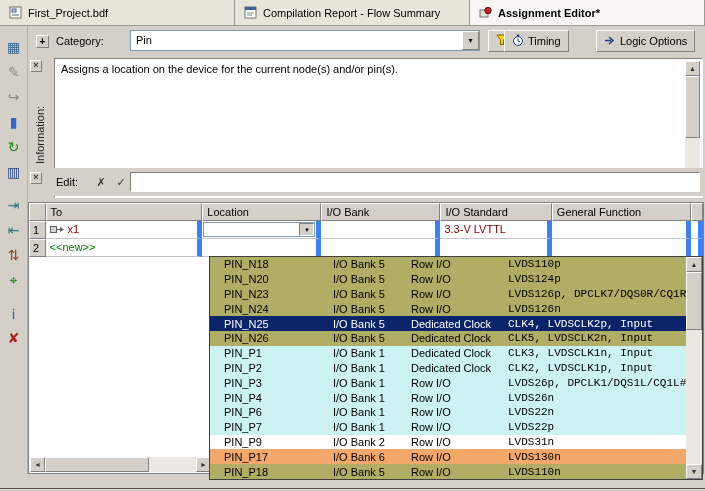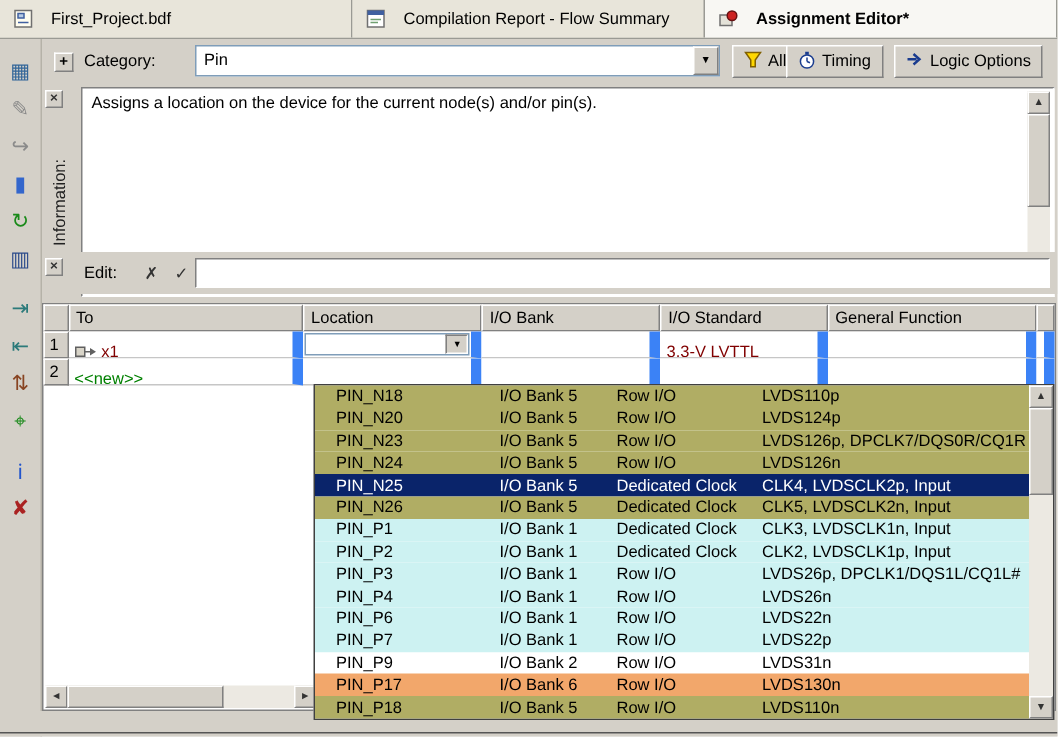--- a/index.html
+++ b/index.html
@@ -11,21 +11,21 @@
     background: #d4d0c8;
     overflow: hidden;
     color: #000;
   }
   .raised { border:1px solid; border-color:#ffffff #808080 #808080 #ffffff; background:#d4d0c8; }
   .sunken { border:1px solid; border-color:#808080 #ffffff #ffffff #808080; }
 
   
   .tabbar { position:absolute; left:0; top:0; width:705px; height:26px;
             display:flex; background:#e8e5da; border-bottom:1px solid #9a9a94; }
-  .tab { width:235px; display:flex; align-items:center; gap:12px; padding-left:8px;
+  .tab { width:235px; display:flex; align-items:center; gap:6px; padding-left:8px;
          border-right:1px solid #9a9a94; background:#e8e5da; cursor:default; }
   .tab.active { background:#f8f7f3; font-weight:bold; }
   .ticon { display:inline-flex; width:14px; height:14px; align-items:center; justify-content:center; }
 
   
   .ltoolbar { position:absolute; left:0; top:26px; width:28px; height:465px;
               background:#d4d0c8; border-right:1px solid #b5b2a8;
               display:flex; flex-direction:column; align-items:center; padding-top:10px; }
   .tbtn { width:22px; height:22px; margin-bottom:3px; display:flex; align-items:center;
           justify-content:center; font-size:14px; }
@@ -40,21 +40,21 @@
   .combo { position:absolute; left:102px; top:4px; width:350px; height:21px;
            background:#fff; border:1px solid #7f9db9; display:flex; }
   .combo .cfield { flex:1; padding:3px 0 0 5px; }
   .combo .cab { width:17px; background:#d4d0c8; border:1px solid;
                 border-color:#ffffff #808080 #808080 #ffffff;
                 display:flex; align-items:center; justify-content:center; font-size:7px; }
   .cbtn { position:absolute; top:4px; height:22px; display:flex; align-items:center; gap:4px;
           padding:0 7px; border:1px solid; border-color:#ffffff #808080 #808080 #ffffff;
           background:#d4d0c8; }
   .btn-all   { left:460px; }
-  .btn-tim   { left:496px; }
+  .btn-tim   { left:476px; }
   .btn-log   { left:568px; }
 
   
   .infopanel { position:absolute; left:28px; top:56px; width:677px; height:112px; background:#d4d0c8; }
   .closebtn { position:absolute; left:2px; top:4px; width:12px; height:12px; font-size:9px;
               line-height:9px; text-align:center; font-weight:bold; color:#333; }
   .vlabel { position:absolute; left:6px; top:22px; height:86px;
             writing-mode:vertical-rl; transform:rotate(180deg); color:#222; }
   .infobox { position:absolute; left:26px; top:2px; width:649px; height:140px; background:#fff;
              border:1px solid; border-color:#808080 #ffffff #ffffff #808080; }
@@ -74,21 +74,21 @@
   .editfield { position:absolute; left:102px; top:4px; width:570px; height:20px; background:#fff;
                border:1px solid; border-color:#808080 #ffffff #ffffff #808080; padding:0 4px;
                font-family:"Liberation Sans",sans-serif; font-size:11px; }
 
   
   .table { position:absolute; left:28px; top:202px; width:676px; height:272px;
            background:#fff; border:1px solid #808080; }
   .trow { display:flex; height:18px; }
   .hcell, .ncell { background:#d4d0c8; border:1px solid; border-color:#ffffff #808080 #808080 #ffffff;
                    padding:2px 0 1px 4px; overflow:hidden; white-space:nowrap; }
-  .dcell { border-right:7px solid #3b82f6; border-bottom:1px solid #c6c6c6; padding:8px 0 0 4px;
+  .dcell { border-right:5px solid #3b82f6; border-bottom:1px solid #c6c6c6; padding:2px 0 0 4px;
            overflow:hidden; white-space:nowrap; background:#fff; position:relative; }
   .w-num{width:17px; padding-left:3px;} .w-to{width:162px;} .w-loc{width:123px;}
   .w-bank{width:123px;} .w-std{width:115px;} .w-gf{width:144px;} .w-stub{width:12px;}
   .pinicon { display:inline-block; vertical-align:-1px; margin-right:3px; }
   .loccombo { position:absolute; left:1px; top:1px; right:1px; height:15px; background:#fff;
               border:1px solid #7f9db9; display:flex; }
   .loccombo .lcf { flex:1; }
   .loccombo .lca { width:15px; background:#d4d0c8; border-left:1px solid #808080;
                    display:flex; align-items:center; justify-content:center; font-size:6px; }
   .hscroll { position:absolute; left:1px; bottom:1px; width:181px; height:15px; background:#ece9e2;
@@ -98,21 +98,21 @@
 
   
   .dropdown { position:absolute; left:209px; top:256px; width:494px; height:224px;
               background:#fff; border:1px solid #404040; z-index:50; }
   .dd-rows { position:absolute; left:0; top:0; width:476px; height:222px; }
   .dd-row { height:14.8px; display:flex; align-items:center; white-space:nowrap; cursor:default; }
   .dd-row.sel { color:#fff; }
   .dd-c1 { width:119px; padding-left:14px; }
   .dd-c2 { width:80px;  padding-left:4px; }
   .dd-c3 { width:97px;  padding-left:2px; }
-  .dd-c4 { width:180px; padding-left:2px; overflow:visible; }
+  .dd-c4 { width:180px; padding-left:2px; overflow:visible;font-family:Liberation Mono, monospace; }
   .dd-vscroll { position:absolute; right:0; top:0; width:16px; height:222px; background:#ece9e2; }
   .dd-vscroll .sbtn { width:16px; }
   .dd-vscroll .up { position:absolute; top:0; }
   .dd-vscroll .down { position:absolute; bottom:0; }
   .dd-thumb { position:absolute; left:0; top:15px; width:16px; height:58px;
               border:1px solid; border-color:#ffffff #808080 #808080 #ffffff; background:#d4d0c8; }
 
   .bottomstrip { position:absolute; left:0; top:474px; width:705px; height:17px; background:#d4d0c8; }
   .bline { position:absolute; left:0; top:488px; width:705px; height:1px; background:#555; }
 </style>

